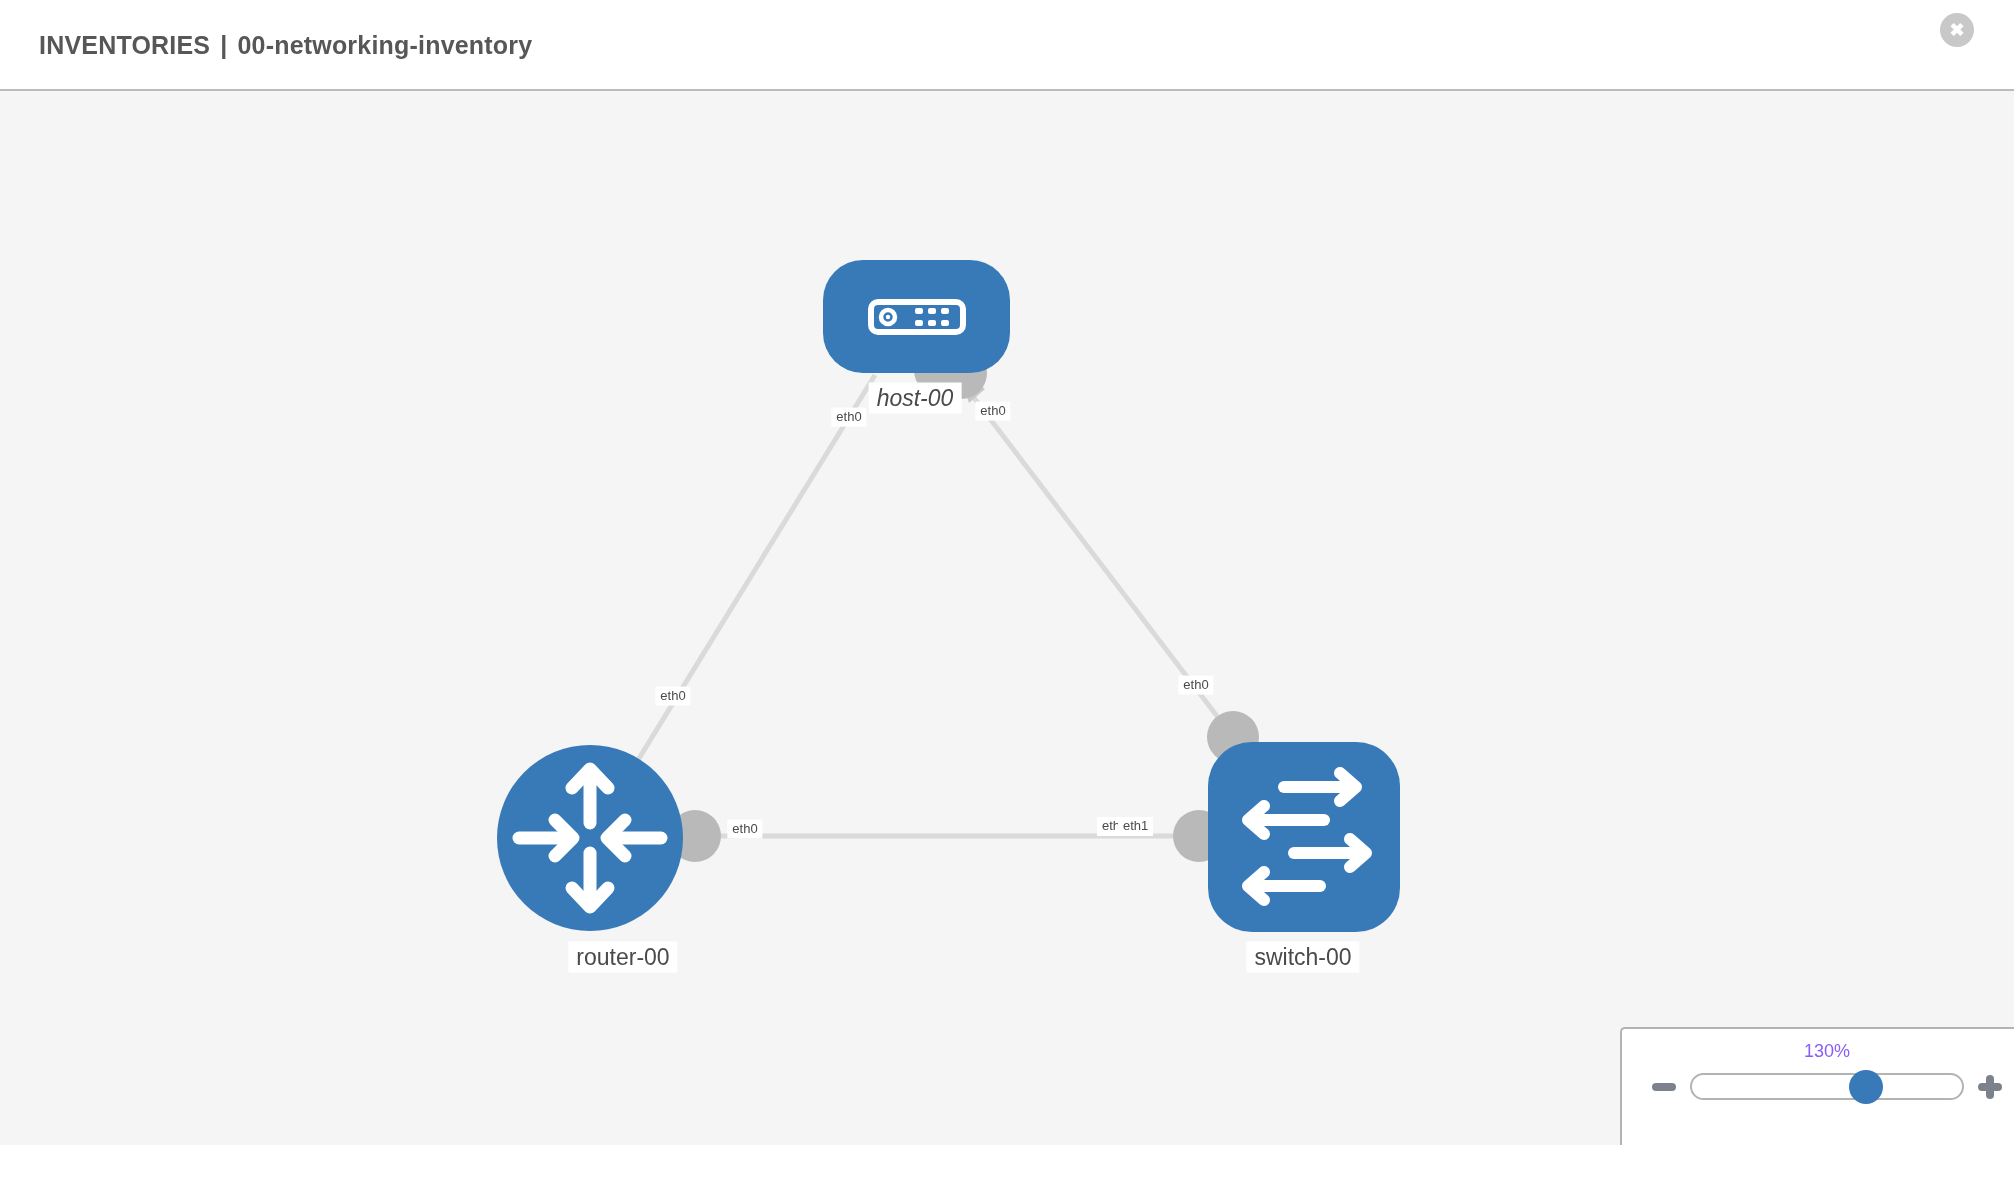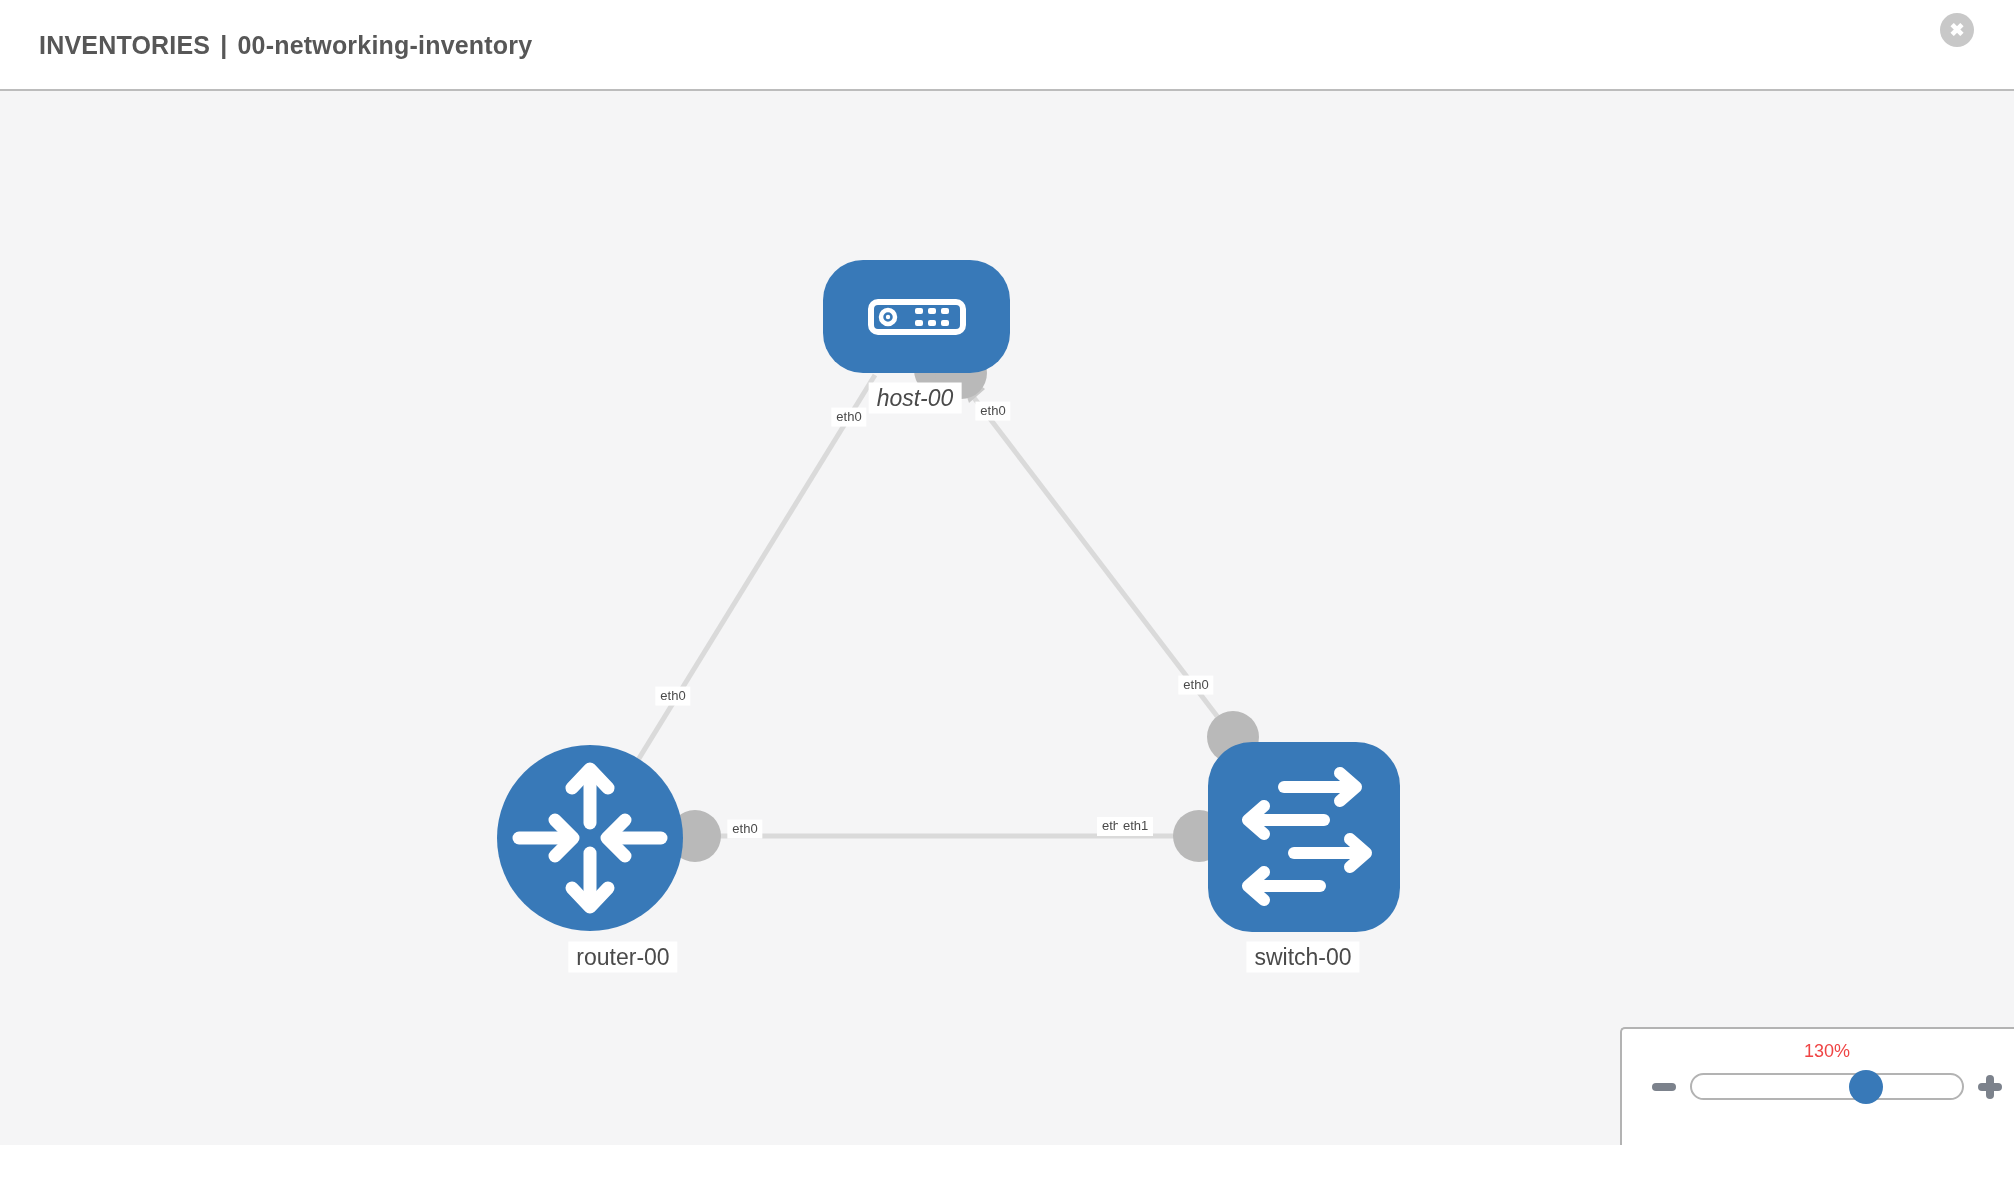--- a/index.html
+++ b/index.html
@@ -86,21 +86,21 @@
 
   
   .zoom-panel {
     position: absolute; left: 1620px; top: 936px; right: 0; bottom: 0;
     background: #ffffff;
     border-top: 2px solid #b3b3b3; border-left: 2px solid #b3b3b3;
     border-top-left-radius: 5px;
   }
   .zoom-level {
     margin: 12px 0 0 68px; width: 274px; text-align: center;
-    font-size: 18px; color: #ef4444;
+    font-size: 18px; color: #8b5cf6;
   }
   .zoom-row { display: flex; align-items: center; margin-top: 11px; padding-left: 30px; }
   .zoom-minus {
     width: 24px; height: 8px; background: #7c828c; border-radius: 4px; cursor: pointer;
   }
   .zoom-slider {
     position: relative; width: 274px; height: 27px; margin: 0 14px;
     background: #ffffff; border: 2px solid #b3b3b3; border-radius: 14px; cursor: pointer;
   }
   .zoom-thumb {

